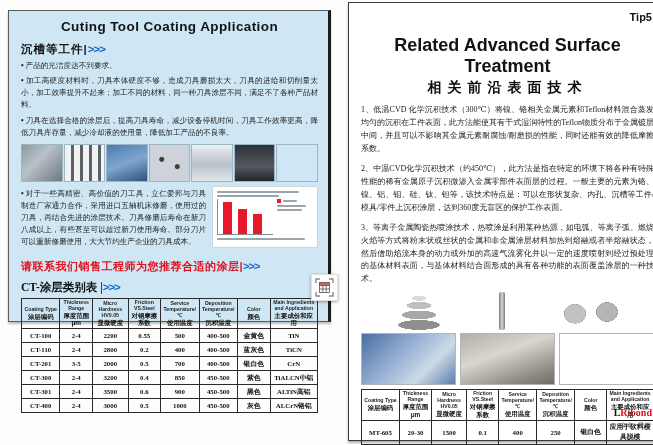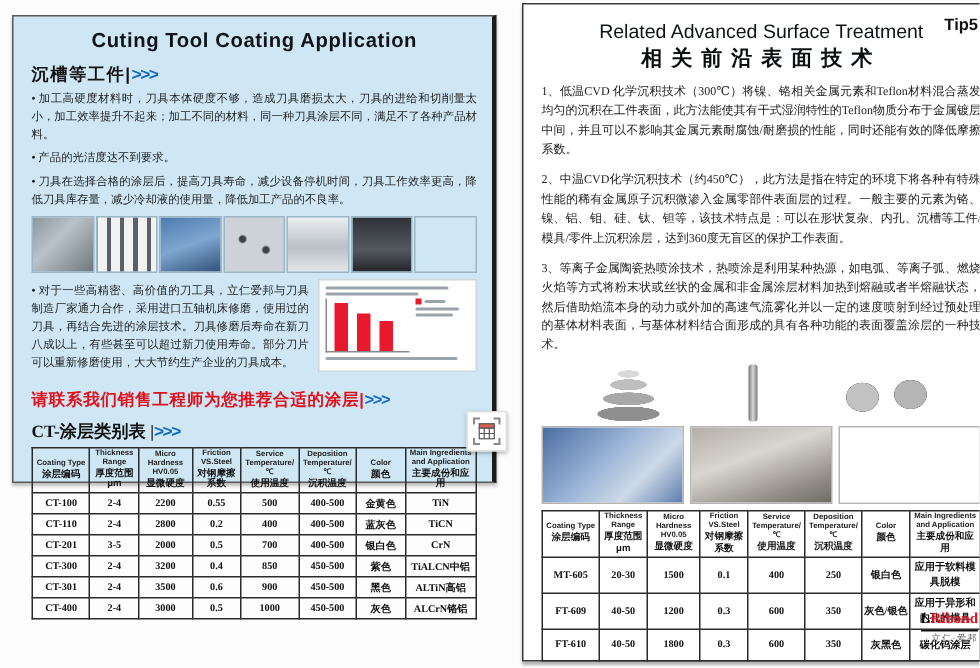--- a/index.html
+++ b/index.html
@@ -61,21 +61,21 @@
   .th-cn{display:block;font-size:6.4px;line-height:1.2;font-weight:bold;color:#111;}
   
   .page-right{
     left:348px;top:2px;width:319px;height:439px;
     background:#ffffff;
     border:1px solid #3a3a3a;
     box-shadow:0 2px 2px rgba(0,0,0,.3);
     padding:8px 12px 6px 12px;
   }
   .tip{position:absolute;top:8px;right:14px;font-size:11px;font-weight:bold;color:#111;}
-  .r-title-en{font-size:13px;font-weight:normal;color:#101418;text-align:center;margin-top:2px;}
+  .r-title-en{font-size:18px;font-weight:bold;color:#101418;text-align:center;margin-top:24px;}
   .r-title-cn{font-size:14px;font-weight:bold;color:#0c0f12;text-align:center;letter-spacing:6px;margin-top:2px;}
   .r-para{font-family:"Liberation Serif","DejaVu Serif",serif;font-size:8px;line-height:1.62;color:#222;text-align:justify;margin-top:7px;}
   .prod-row{display:flex;justify-content:space-around;align-items:flex-end;margin-top:4px;height:40px;}
   .cone{width:70px;height:36px;background:
     radial-gradient(ellipse 12px 4px at 50% 12%,#d9d9d9 60%,transparent 62%),
     radial-gradient(ellipse 20px 6px at 50% 32%,#bfbfbf 60%,transparent 62%),
     radial-gradient(ellipse 28px 7px at 50% 58%,#a8a8a8 60%,transparent 62%),
     radial-gradient(ellipse 34px 8px at 50% 86%,#8f8f8f 60%,transparent 62%);}
   .rod{width:6px;height:38px;background:linear-gradient(90deg,#777,#d8d8d8,#777);border-radius:2px;position:relative;}
   .pulleys{width:80px;height:36px;background:
@@ -101,22 +101,22 @@
 </style>
 </head>
 <body>
 
 <div class="page page-left">
   <div class="title-en">Cuting Tool Coating Application</div>
 
   <div class="sec-head">
     <span>沉槽等工件</span><span class="bar">|</span><span class="arrows">&gt;&gt;&gt;</span>
   </div>
+  <div class="body-text bullet">产品的光洁度达不到要求。</div>
   <div class="body-text bullet">加工高硬度材料时，刀具本体硬度不够，造成刀具磨损太大，刀具的进给和切削量太小，加工效率提升不起来；加工不同的材料，同一种刀具涂层不同，满足不了各种产品材料。</div>
-  <div class="body-text bullet">产品的光洁度达不到要求。</div>
   <div class="body-text bullet">刀具在选择合格的涂层后，提高刀具寿命，减少设备停机时间，刀具工作效率更高，降低刀具库存量，减少冷却液的使用量，降低加工产品的不良率。</div>
 
   <div class="photo-strip">
     <div class="ph ph1"></div>
     <div class="ph ph2"></div>
     <div class="ph ph3"></div>
     <div class="ph ph4"></div>
     <div class="ph ph5"></div>
     <div class="ph ph6"></div>
     <div class="ph ph7"></div>

